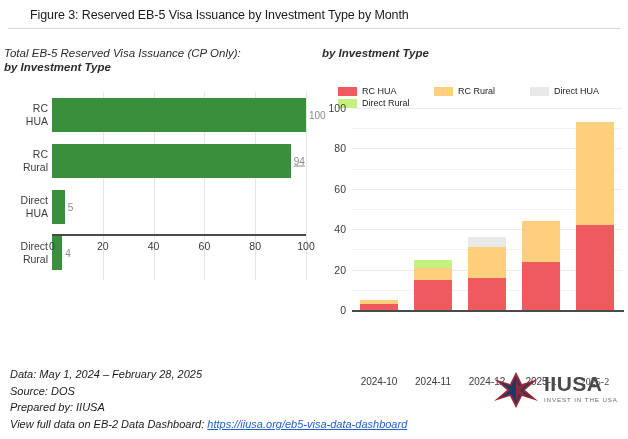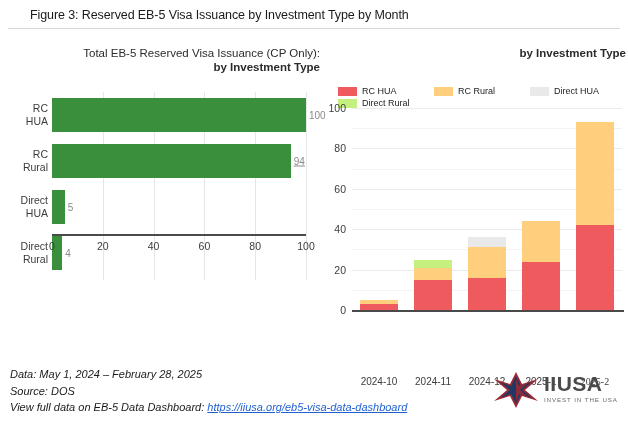--- a/index.html
+++ b/index.html
@@ -28,23 +28,24 @@
     width: 612px; height: 1px;
     background: #d8d8d8;
   }
 
   
   .panel { position: absolute; }
   #panel-left  { left: 4px;   top: 46px; width: 316px; height: 290px; }
   #panel-right { left: 322px; top: 46px; width: 304px; height: 290px; }
 
   .chart-title-1, .chart-title-2 {
-    text-align: right;
+    text-align: left;
     color: #2b2b2b;
     line-height: 1.25;
+    font-style: italic;
   }
   .chart-title-1 { font-size: 11.5px; font-weight: normal; }
   .chart-title-2 { font-size: 11.5px; font-weight: bold; }
 
   
   #left-plot {
     position: absolute;
     left: 0; top: 46px;
     width: 316px; height: 230px;
   }
@@ -326,21 +327,22 @@
         <div class="sseg" style="background: rgb(255, 207, 126); bottom: 84.84px; height: 103.02px;"></div>
       </div>
       <div class="xcat" style="left: 243px; font-family: Liberation Serif, serif;">2025-2</div>
     </div>
   <div id="right-axisline"></div>
 </div>
 
 <div id="footer">
   <div>Data: May 1, 2024 – February 28, 2025</div>
   <div>Source: DOS</div>
-  <div><span>View full data on EB-5 Data Dashboard: </span><span class="flink">https://iiusa.org/eb5-visa-data-dashboard</span></div>
+  <div>Prepared by: IIUSA</div>
+  <div><span>View full data on EB-2 Data Dashboard: </span><span class="flink">https://iiusa.org/eb5-visa-data-dashboard</span></div>
 </div>
 
 <div id="logo">
   <svg id="logo-mark" viewBox="0 0 48 40">
     <polygon points="24,2 30,14 46,9 33,20 46,31 30,26 24,38 18,26 2,31 15,20 2,9 18,14" fill="#9e2a33"></polygon>
     <polygon points="24,6 29,16 40,12 30,20 40,28 29,24 24,34 19,24 8,28 18,20 8,12 19,16" fill="#1f3864"></polygon>
     <polygon points="24,8 27,16 36,13 28,20 36,27 27,24 24,32" fill="#9e2a33" opacity="0.85"></polygon>
   </svg>
   <div id="logo-text">
     <div id="logo-name">IIUSA</div>

